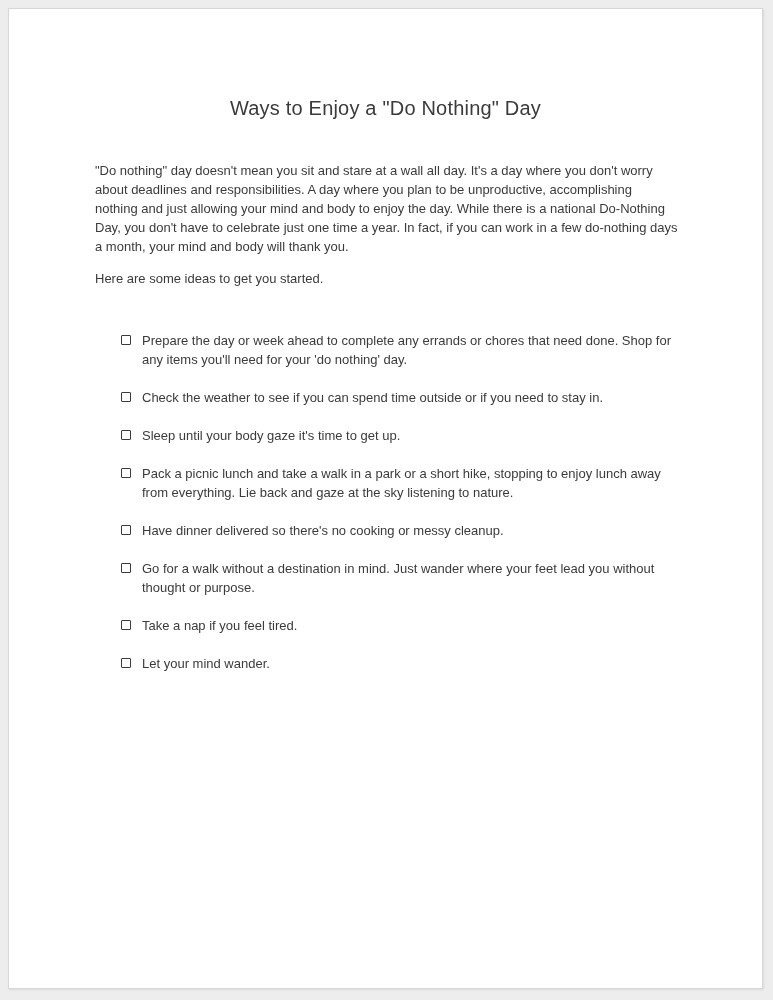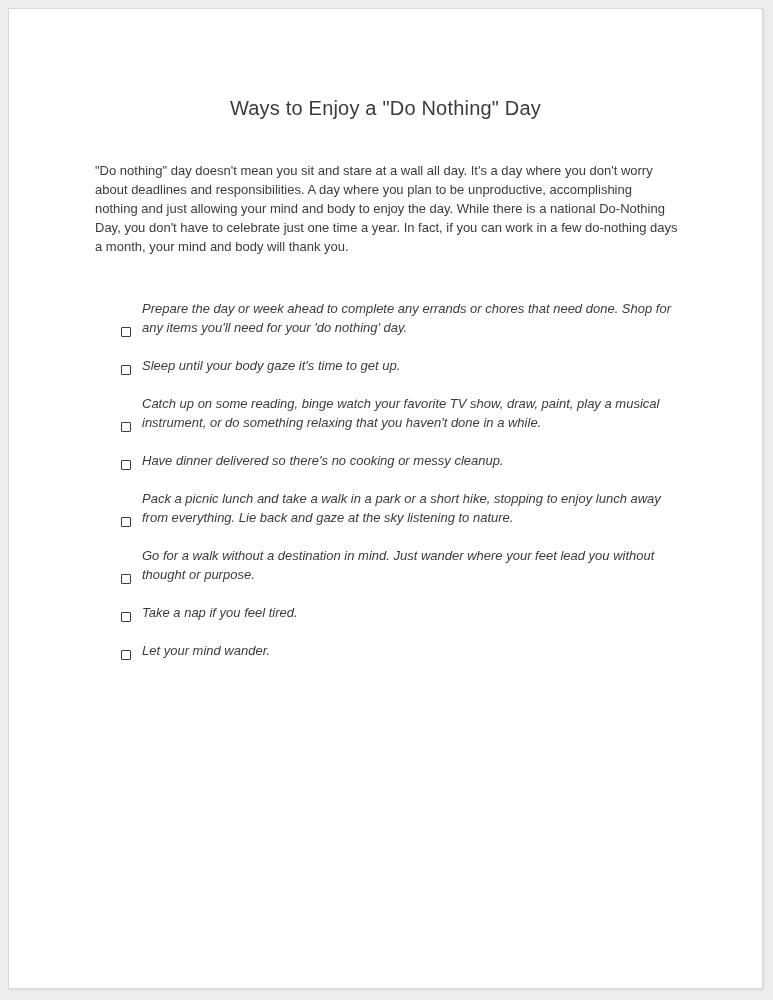--- a/index.html
+++ b/index.html
@@ -53,25 +53,24 @@
     font-size: 13px;
     line-height: 19px;
   }
   ul.checklist {
     list-style: none;
     margin: 43px 0 0 0;
     padding: 0 0 0 26px;
   }
   li.check-item {
     display: flex;
-    align-items: flex-end;
+    align-items: flex-start;
     margin: 0 0 19px 0;
     font-size: 13px;
     line-height: 19px;
-    font-style: italic;
   }
   .checkbox {
     flex: 0 0 auto;
     width: 8px;
     height: 8px;
     border: 1.4px solid #3b3b3b;
     border-radius: 1px;
     margin: 4px 11px 0 0;
     background: #ffffff;
   }
@@ -81,47 +80,48 @@
   }
 </style>
 </head>
 <body>
 
 <div class="canvas">
   <div class="page">
     <h1 class="doc-title">Ways to Enjoy a "Do Nothing" Day</h1>
     <div class="content">
       <p class="intro">"Do nothing" day doesn't mean you sit and stare at a wall all day. It's a day where you don't worry about deadlines and responsibilities. A day where you plan to be unproductive, accomplishing nothing and just allowing your mind and body to enjoy the day. While there is a national Do-Nothing Day, you don't have to celebrate just one time a year. In fact, if you can work in a few do-nothing days a month, your mind and body will thank you.</p>
+      <p class="lead-in">Here are some ideas to get you started.</p>
       <ul class="checklist">
   <li class="check-item">
     <span class="checkbox"></span>
     <span class="check-text">Prepare the day or week ahead to complete any errands or chores that need done. Shop for any items you'll need for your 'do nothing' day.</span>
   </li>
 
+  <li class="check-item">
+    <span class="checkbox"></span>
+    <span class="check-text">Check the weather to see if you can spend time outside or if you need to stay in.</span>
+  </li>
 
   <li class="check-item">
     <span class="checkbox"></span>
     <span class="check-text">Sleep until your body gaze it's time to get up.</span>
   </li>
 
 
 
+
   <li class="check-item">
     <span class="checkbox"></span>
-    <span class="check-text">Catch up on some reading, binge watch your favorite TV show, draw, paint, play a musical instrument, or do something relaxing that you haven't done in a while.</span>
+    <span class="check-text">Pack a picnic lunch and take a walk in a park or a short hike, stopping to enjoy lunch away from everything. Lie back and gaze at the sky listening to nature.</span>
   </li>
 
   <li class="check-item">
     <span class="checkbox"></span>
     <span class="check-text">Have dinner delivered so there's no cooking or messy cleanup.</span>
-  </li>
-
-  <li class="check-item">
-    <span class="checkbox"></span>
-    <span class="check-text">Pack a picnic lunch and take a walk in a park or a short hike, stopping to enjoy lunch away from everything. Lie back and gaze at the sky listening to nature.</span>
   </li>
 
 
   <li class="check-item">
     <span class="checkbox"></span>
     <span class="check-text">Go for a walk without a destination in mind. Just wander where your feet lead you without thought or purpose.</span>
   </li>
 
   <li class="check-item">
     <span class="checkbox"></span>

